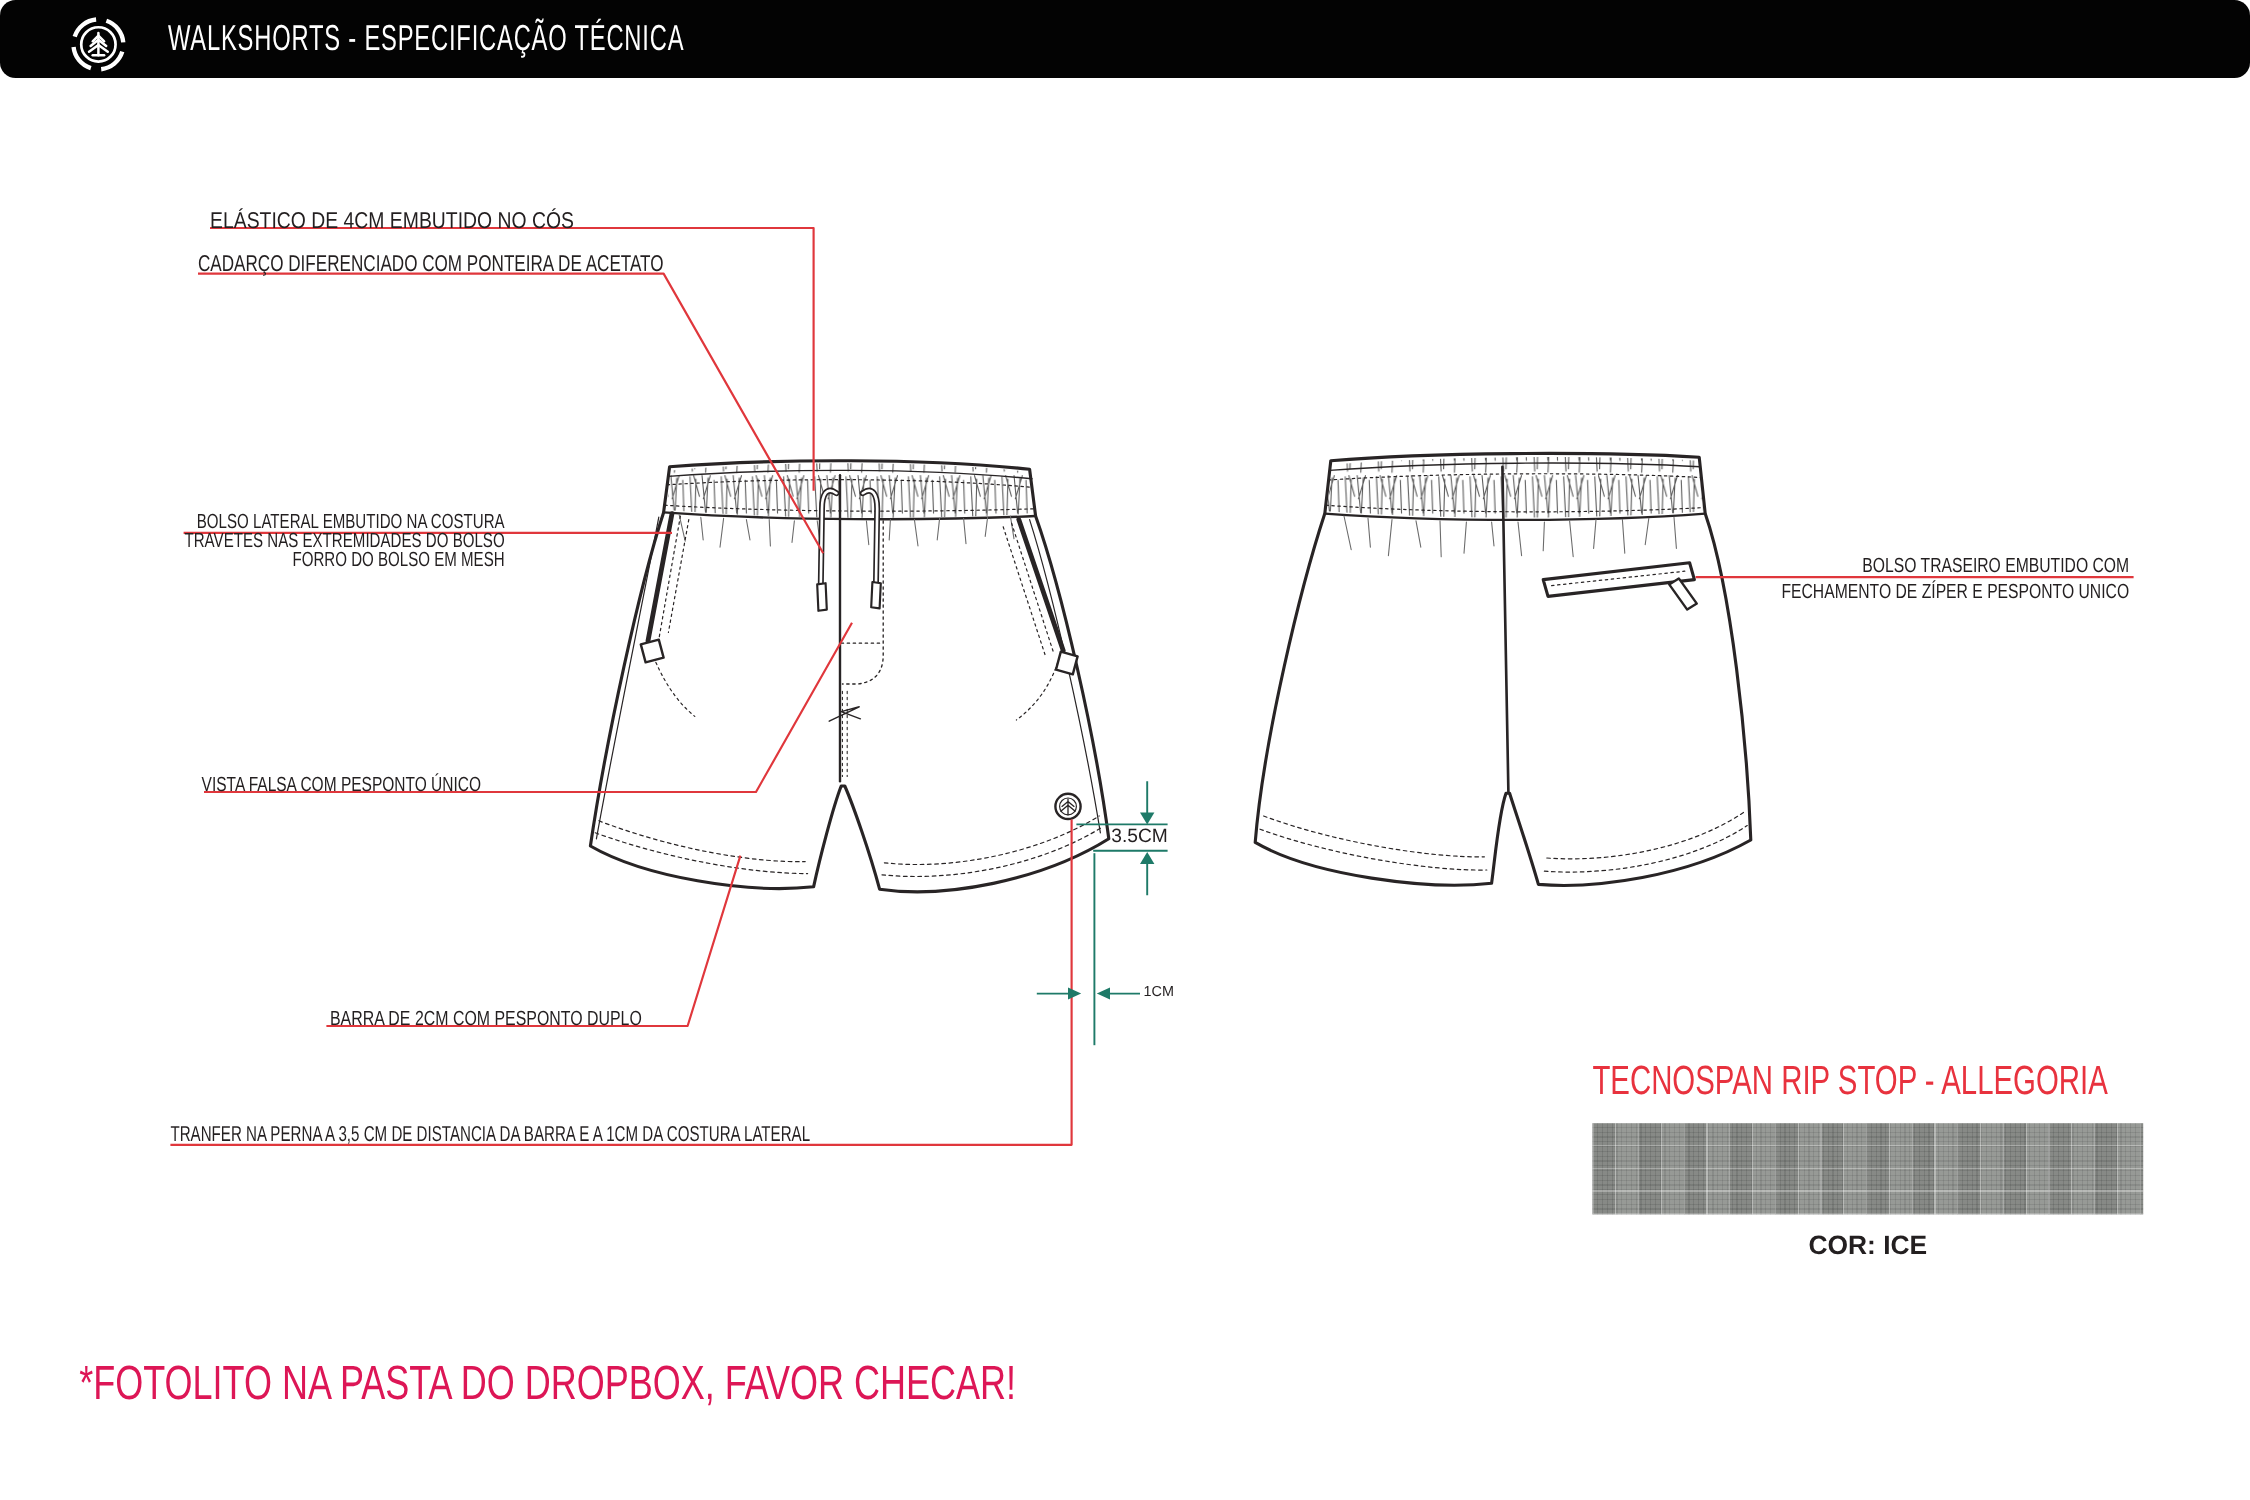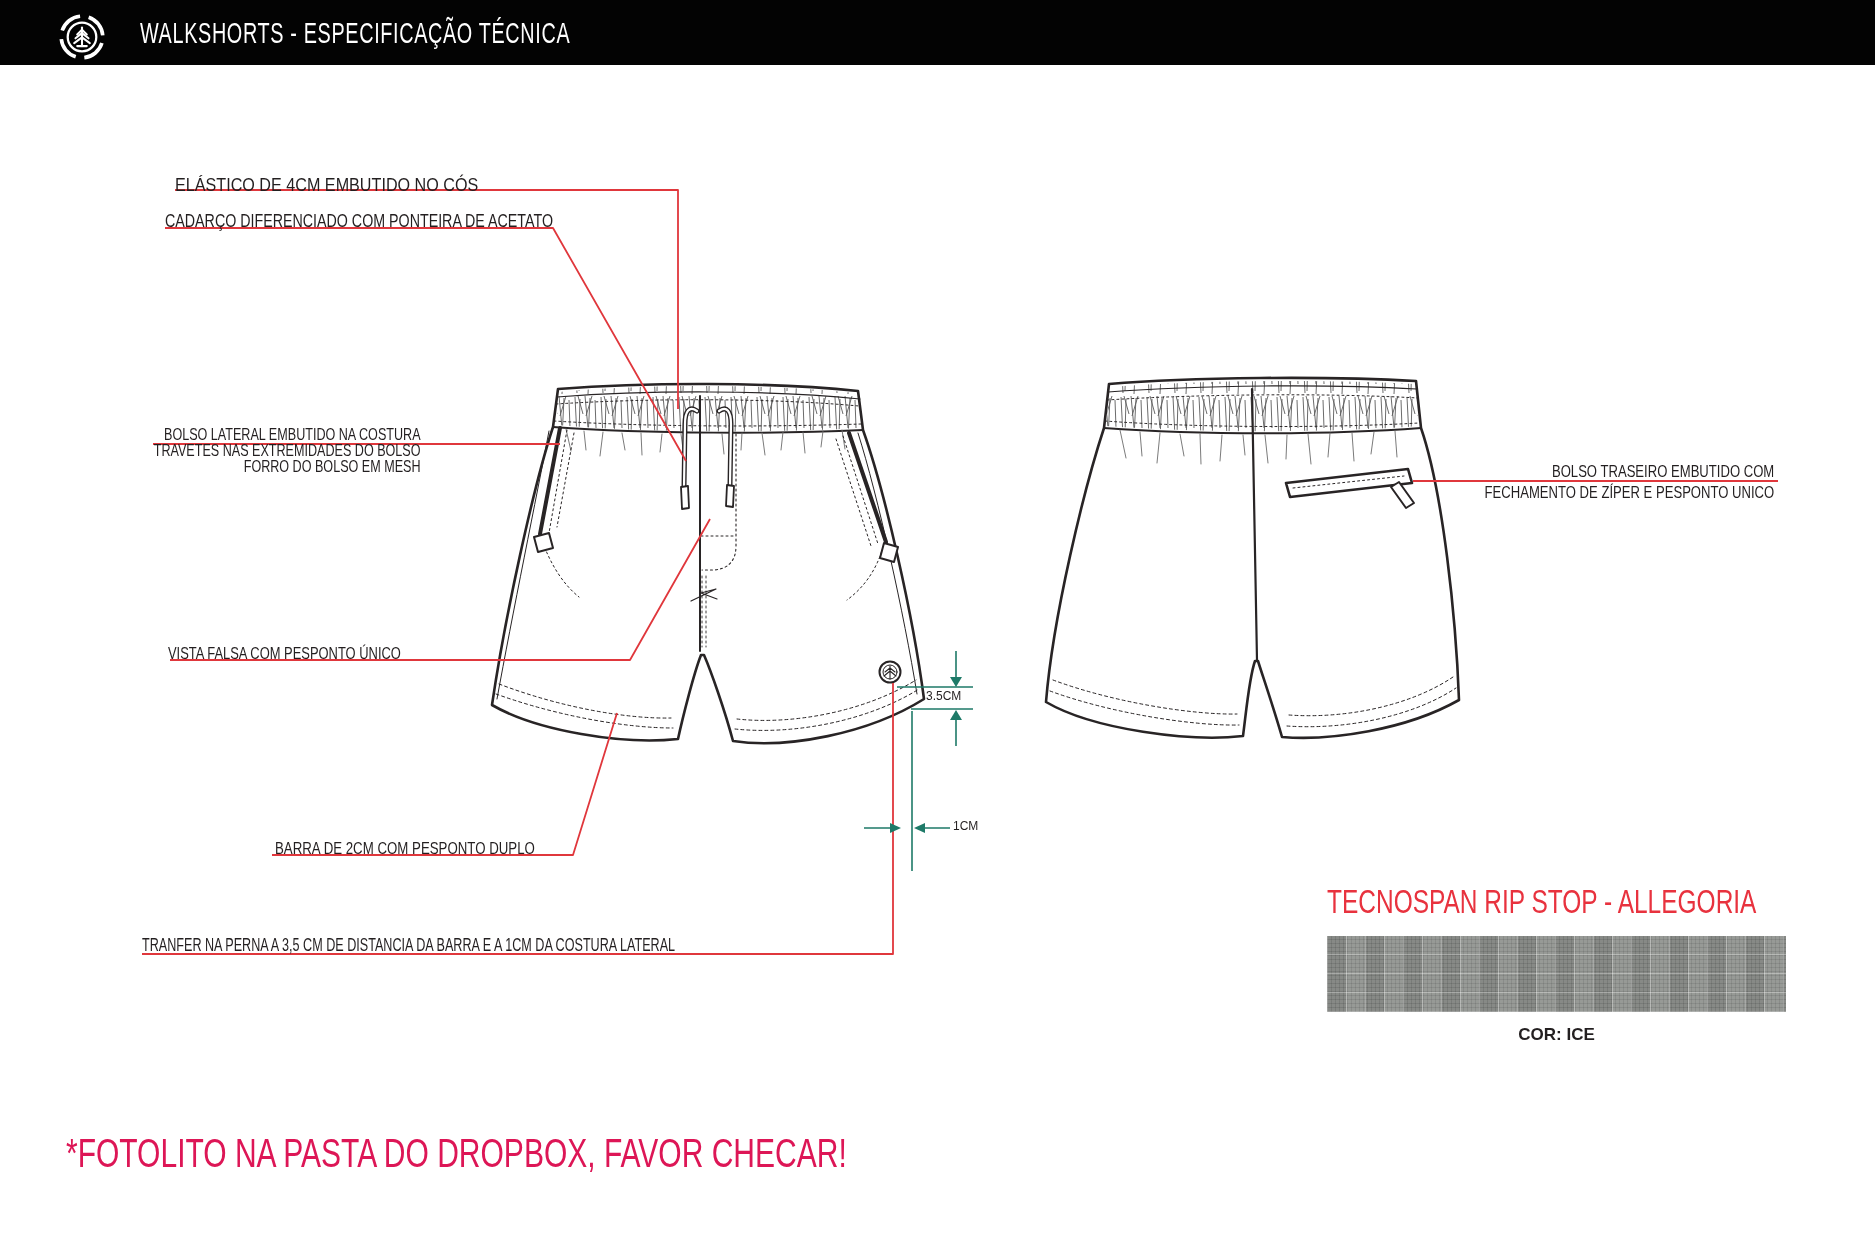--- a/index.html
+++ b/index.html
@@ -1,19 +1,19 @@
 <!DOCTYPE html>
 <html><head>
 <meta charset="utf-8">
 <style>
   html,body{margin:0;padding:0;background:#fff;}
   #stage{position:relative;width:1875px;height:1250px;background:#fff;overflow:hidden;
          font-family:"Liberation Sans",sans-serif;}
   
-  #hdr{position:absolute;left:0;top:0;width:1875px;height:65px;background:#030303;}
+  #hdr{position:absolute;left:0;top:0;width:1875px;height:65px;background:#030303;border-radius:13px;}
   #hdr-title{position:absolute;left:140px;top:0;height:65px;display:flex;align-items:center;
              color:#fff;font-size:30px;letter-spacing:1px;white-space:nowrap;
              transform:scaleX(.66);transform-origin:left center;}
   #hdr-logo{position:absolute;left:56px;top:11px;}
   
   #art{position:absolute;left:0;top:0;}
   
   .lbl{position:absolute;color:#231f20;white-space:nowrap;line-height:1.05;}
   .sx85{transform:scaleX(.85);transform-origin:left top;}
   .sx78{transform:scaleX(.78);transform-origin:left top;}
@@ -21,32 +21,32 @@
   .sx75{transform:scaleX(.75);transform-origin:left top;}
   .sx70{transform:scaleX(.70);transform-origin:left top;}
   .r-block{text-align:right;transform:scaleX(.74);transform-origin:right top;}
   #lbl-elastico{left:175px;top:175px;font-size:19px;}
   #lbl-cadarco{left:165px;top:211px;font-size:19px;}
   #lbl-bolso{right:1454px;top:427px;font-size:17px;line-height:16px;}
   #lbl-vista{left:168px;top:645px;font-size:17px;}
   #lbl-barra{left:275px;top:840px;font-size:17px;}
   #lbl-tranfer{left:142px;top:936px;font-size:18px;}
   #lbl-traseiro{right:101px;top:461px;font-size:17px;line-height:21px;transform:scaleX(.77);transform-origin:right top;text-align:right;}
-  #m35{left:926px;top:690px;font-size:12px;}
+  #m35{left:926px;top:690px;font-size:16px;}
   #m1{left:953px;top:820px;font-size:12px;}
   #fab-title{left:1327px;top:884px;font-size:34px;transform:scaleX(.72);transform-origin:left top;}
   #swatch{position:absolute;left:1327px;top:936px;width:459px;height:76px;
     background-color:#8f928e;
     background-image:
       repeating-linear-gradient(90deg, rgba(0,0,0,.06) 0 19px, rgba(255,255,255,.07) 19px 38px),
       repeating-linear-gradient(0deg, rgba(255,255,255,.32) 0 1px, transparent 1px 19px),
       repeating-linear-gradient(90deg, rgba(255,255,255,.32) 0 1px, transparent 1px 19px),
       repeating-linear-gradient(0deg, rgba(0,0,0,.10) 0 1px, transparent 1px 4px),
       repeating-linear-gradient(90deg, rgba(0,0,0,.10) 0 1px, transparent 1px 4px);}
-  #fab-cor{left:1327px;top:1026px;width:459px;text-align:center;font-size:17px;font-weight:bold;}
+  #fab-cor{left:1327px;top:1026px;width:459px;text-align:center;font-size:22px;font-weight:bold;}
   #note{left:66px;top:1132px;font-size:40px;transform:scaleX(.75);transform-origin:left top;}
 </style>
 </head>
 <body>
 
 <div id="stage">
 
   <div id="hdr">
     <svg id="hdr-logo" width="52" height="52" viewBox="-30 -30 60 60">
       <g fill="none" stroke="#ffffff">

